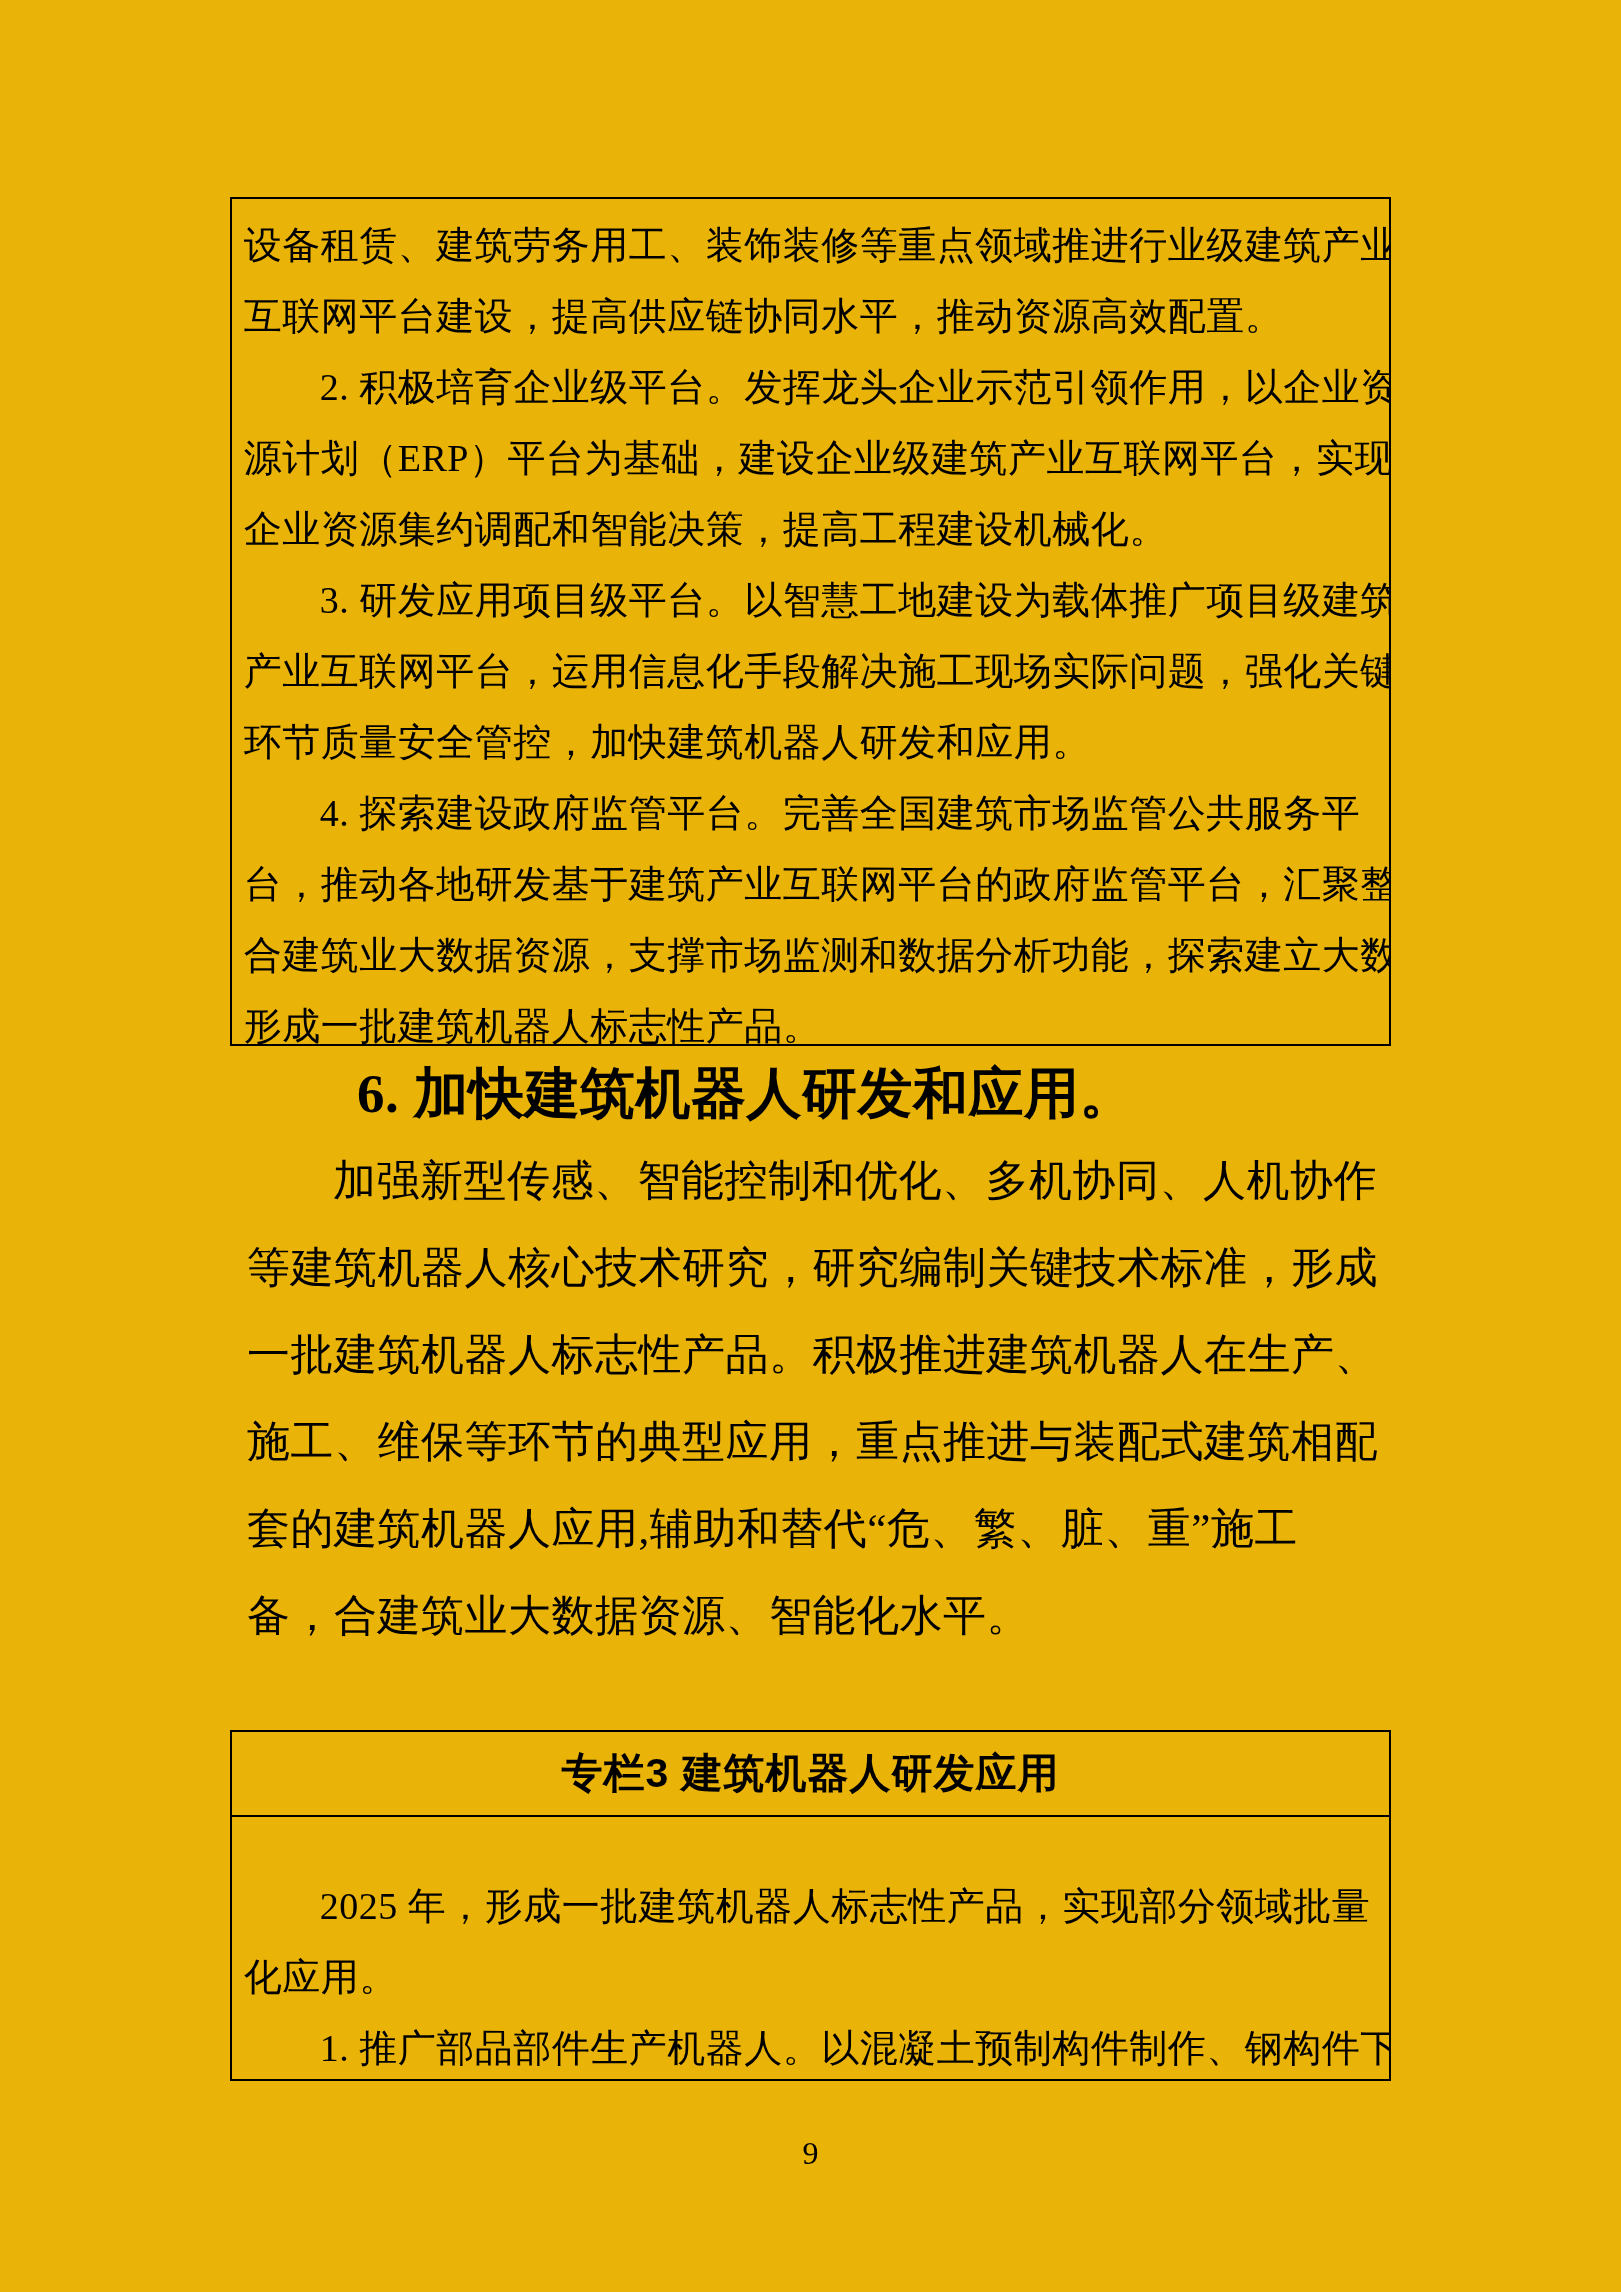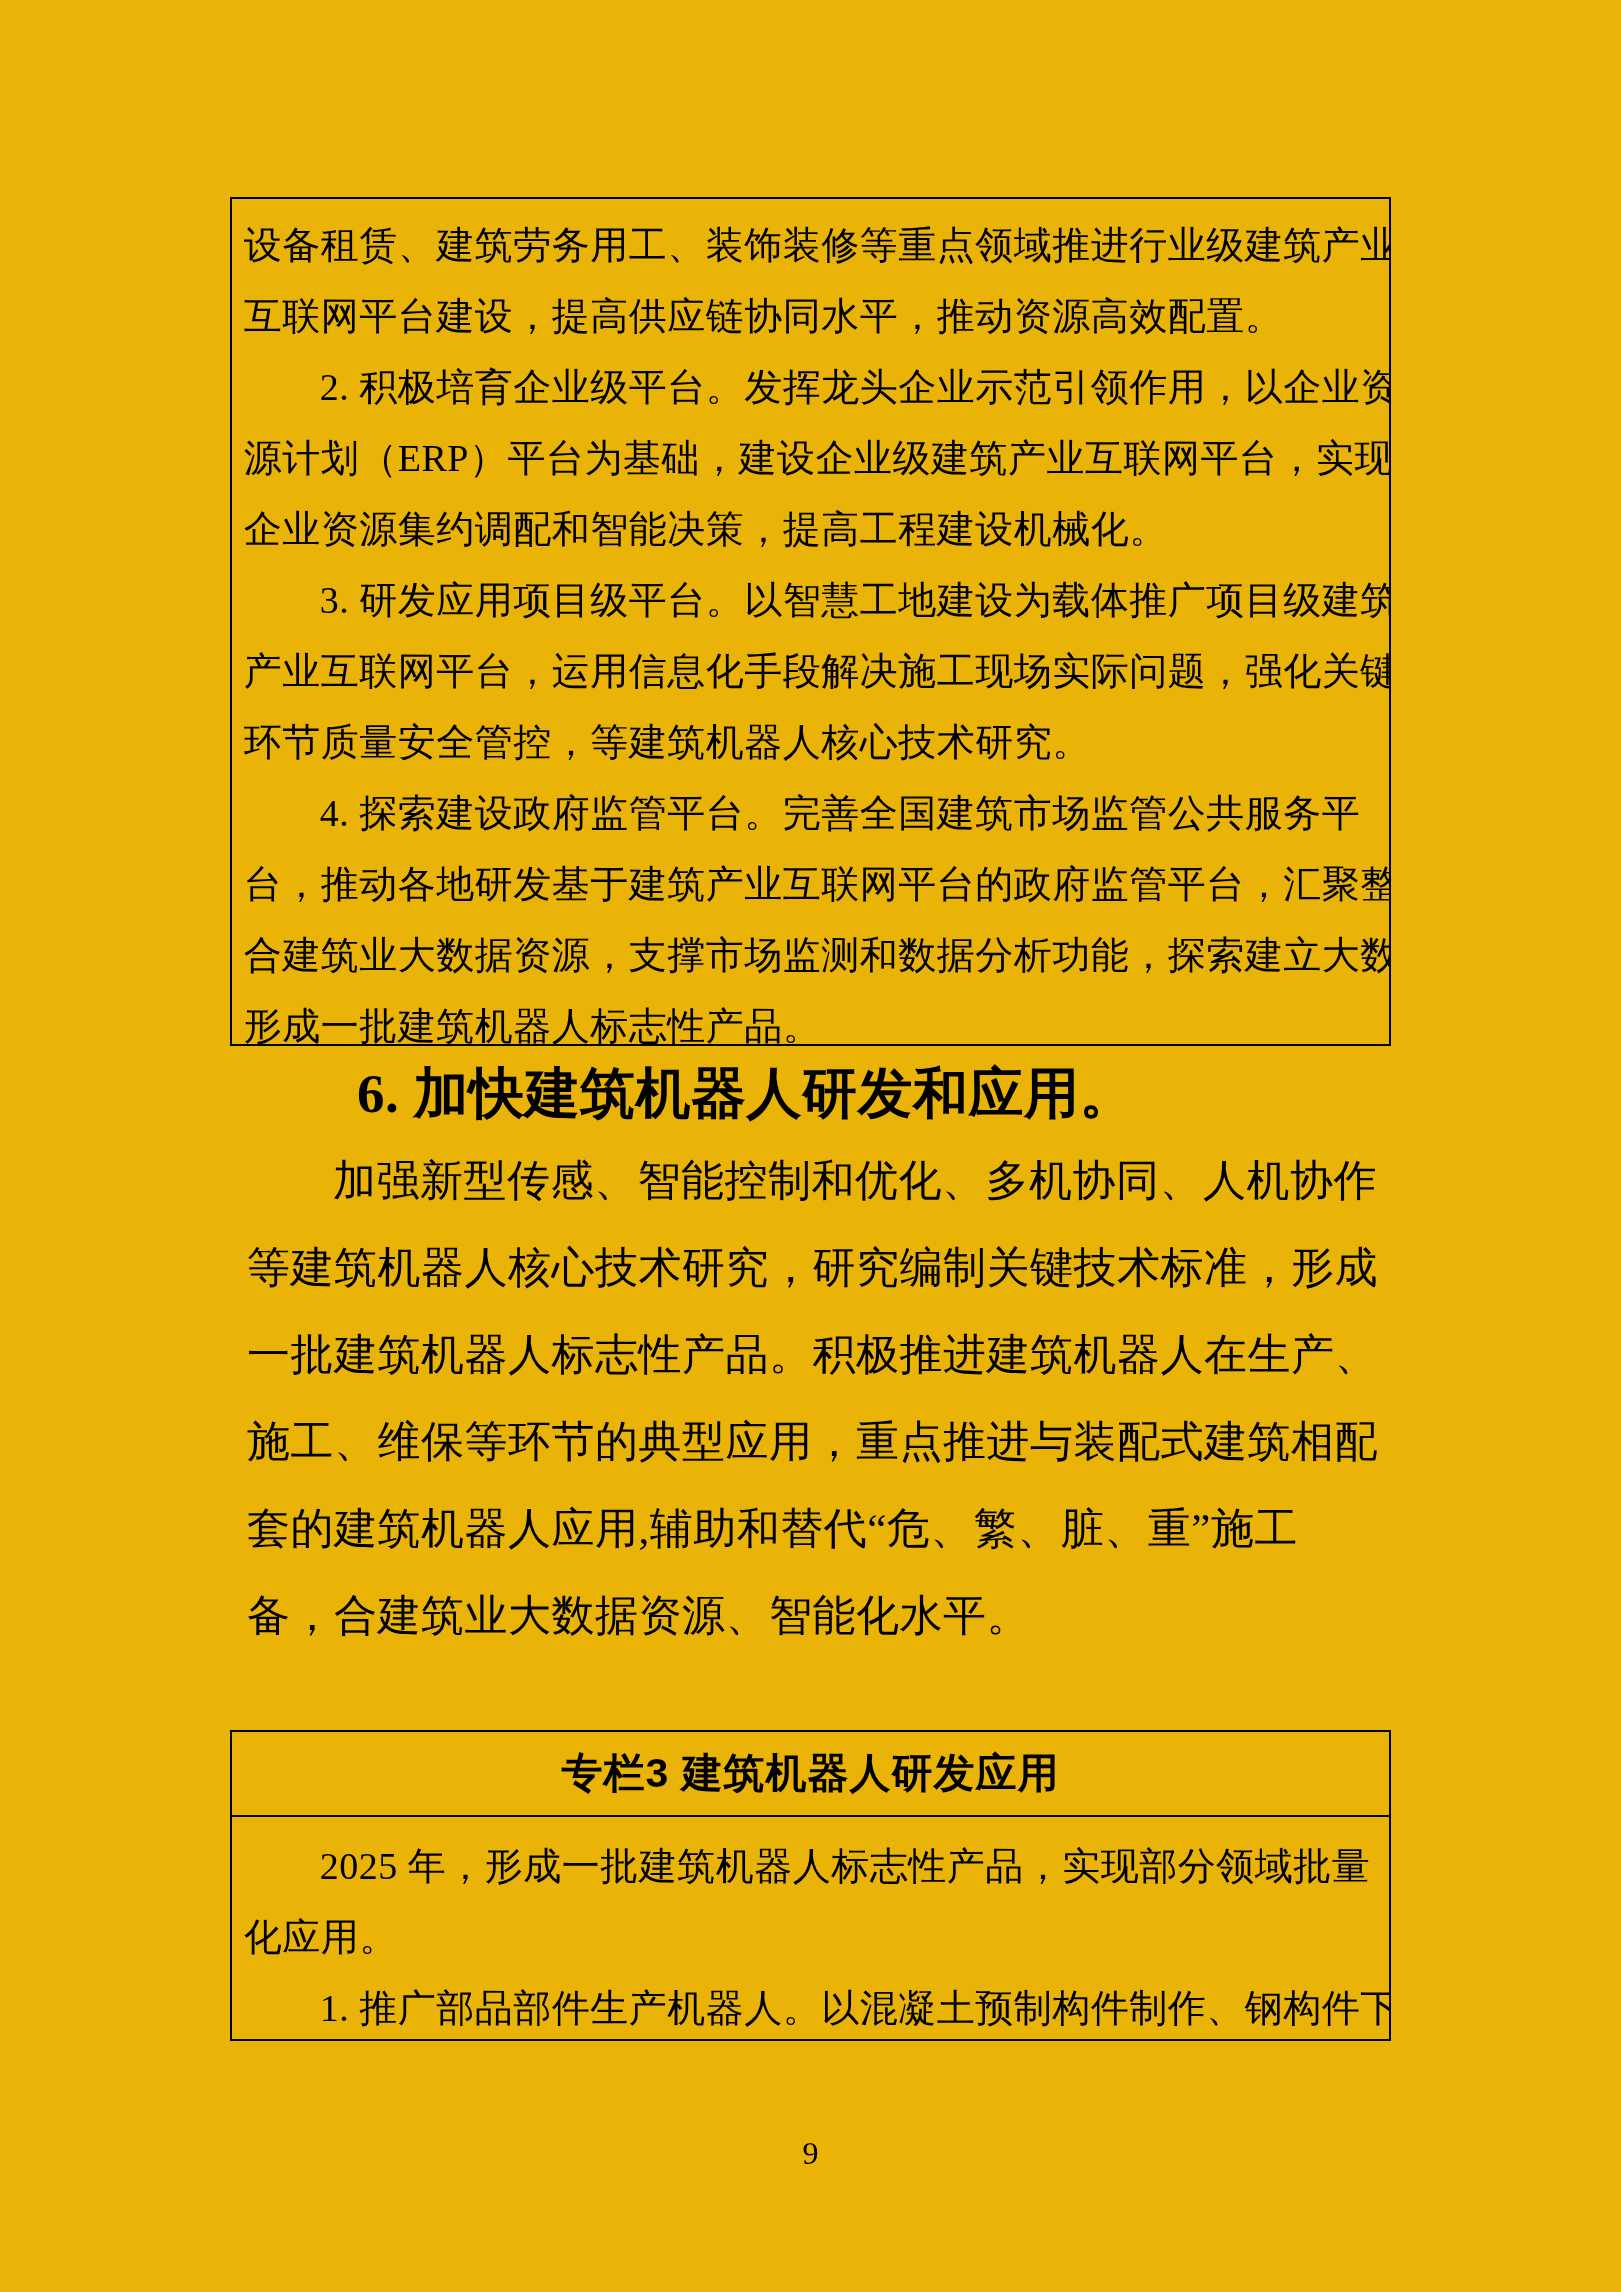--- a/index.html
+++ b/index.html
@@ -80,20 +80,21 @@
     font-family: "Liberation Sans", "DejaVu Sans", sans-serif;
     font-weight: bold;
     font-size: 41px;
     letter-spacing: 1px;
   }
   .box2-body {
     height: 208px;
     padding: 13.7px 9.8px 0 11.8px;
     box-sizing: content-box;
     overflow: hidden;
+    margin-top: 40px;
   }
   .box2-body .bline {
     font-size: 38px;
     line-height: 71px;
     height: 71px;
     white-space: nowrap;
     letter-spacing: 0.5px;
   }
   
   .page-number {
@@ -111,21 +112,21 @@
 <div class="page">
 
   <div class="box1">
     <div class="bline">设备租赁、建筑劳务用工、装饰装修等重点领域推进行业级建筑产业</div>
     <div class="bline">互联网平台建设，提高供应链协同水平，推动资源高效配置。</div>
     <div class="bline indent">2. 积极培育企业级平台。发挥龙头企业示范引领作用，以企业资</div>
     <div class="bline">源计划（ERP）平台为基础，建设企业级建筑产业互联网平台，实现</div>
     <div class="bline">企业资源集约调配和智能决策，提高工程建设机械化。</div>
     <div class="bline indent">3. 研发应用项目级平台。以智慧工地建设为载体推广项目级建筑</div>
     <div class="bline">产业互联网平台，运用信息化手段解决施工现场实际问题，强化关键</div>
-    <div class="bline">环节质量安全管控，等建筑机器人核心技术研究。</div>
+    <div class="bline">环节质量安全管控，加快建筑机器人研发和应用。</div>
     <div class="bline indent">4. 探索建设政府监管平台。完善全国建筑市场监管公共服务平</div>
     <div class="bline">台，推动各地研发基于建筑产业互联网平台的政府监管平台，汇聚整</div>
     <div class="bline">合建筑业大数据资源，支撑市场监测和数据分析功能，探索建立大数</div>
     <div class="bline">形成一批建筑机器人标志性产品。</div>
   </div>
 
   <div class="section">
     <div class="pline heading indent">6. 加快建筑机器人研发和应用。</div>
     <div class="pline indent">加强新型传感、智能控制和优化、多机协同、人机协作</div>
     <div class="pline">等建筑机器人核心技术研究，研究编制关键技术标准，形成</div>

